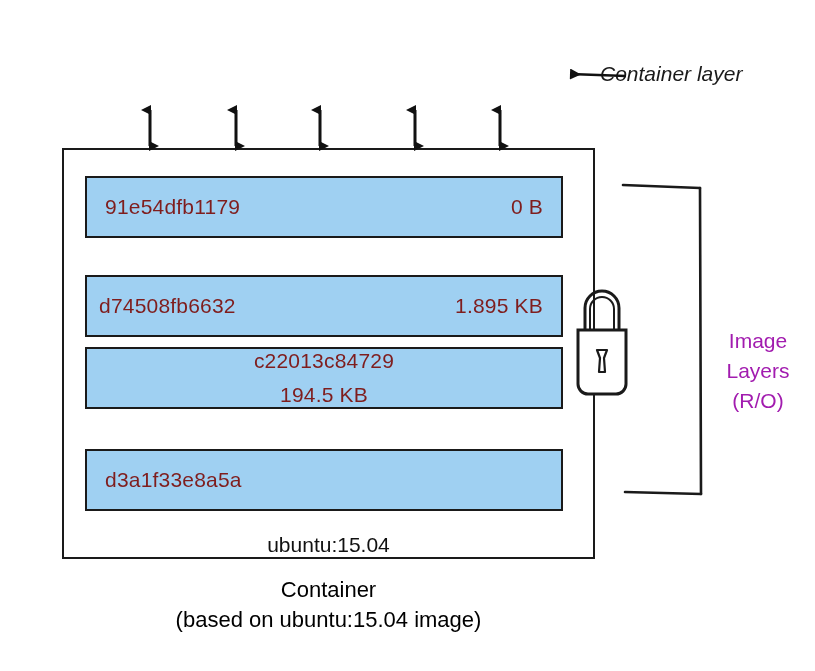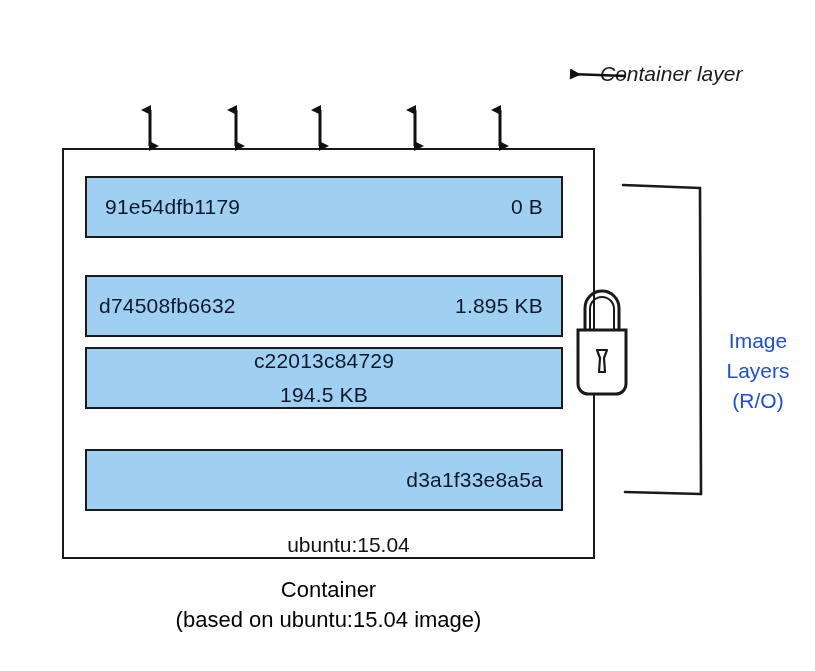--- a/index.html
+++ b/index.html
@@ -61,43 +61,42 @@
     background: #9FD0F2;
     border: 2px solid #1a1a1a;
     display: flex;
     align-items: center;
     justify-content: space-between;
     padding: 0 18px;
   }
   .layer-bar .layer-id,
   .layer-bar .layer-size {
     font-size: 21px;
-    color: #0f172a;
+    color: #7f1d1d;
     letter-spacing: 0.2px;
   }
   #layer-0 { top: 172px; }
   #layer-1 { top: 258px; }
   #layer-2 { top: 344px; flex-direction: column; }
-  #layer-3 { top: 449px; justify-content: flex-end; }
+  #layer-3 { top: 449px; }
   
   #layer-0 { top: 176px; }
   #layer-1 { top: 275px; padding-left: 12px; }
   #layer-2 { top: 347px; }
   #layer-3 { top: 449px; }
 
   
   #image-tag {
     position: absolute;
     left: 62px;
     top: 533px;
     width: 533px;
     text-align: center;
     font-size: 21px;
     color: #111111;
-    margin-left: 20px;
   }
 
   
   #caption {
     position: absolute;
     left: 62px;
     top: 575px;
     width: 533px;
     text-align: center;
     font-size: 22px;
@@ -107,21 +106,21 @@
 
   
   #bracket-label {
     position: absolute;
     left: 706px;
     top: 326px;
     width: 104px;
     text-align: center;
     font-size: 21px;
     line-height: 30px;
-    color: #1d4ed8;
+    color: #a21caf;
   }
 
   
   #container-layer-label {
     position: absolute;
     left: 600px;
     top: 62px;
     font-size: 21px;
     color: #1a1a1a;
     white-space: nowrap;

